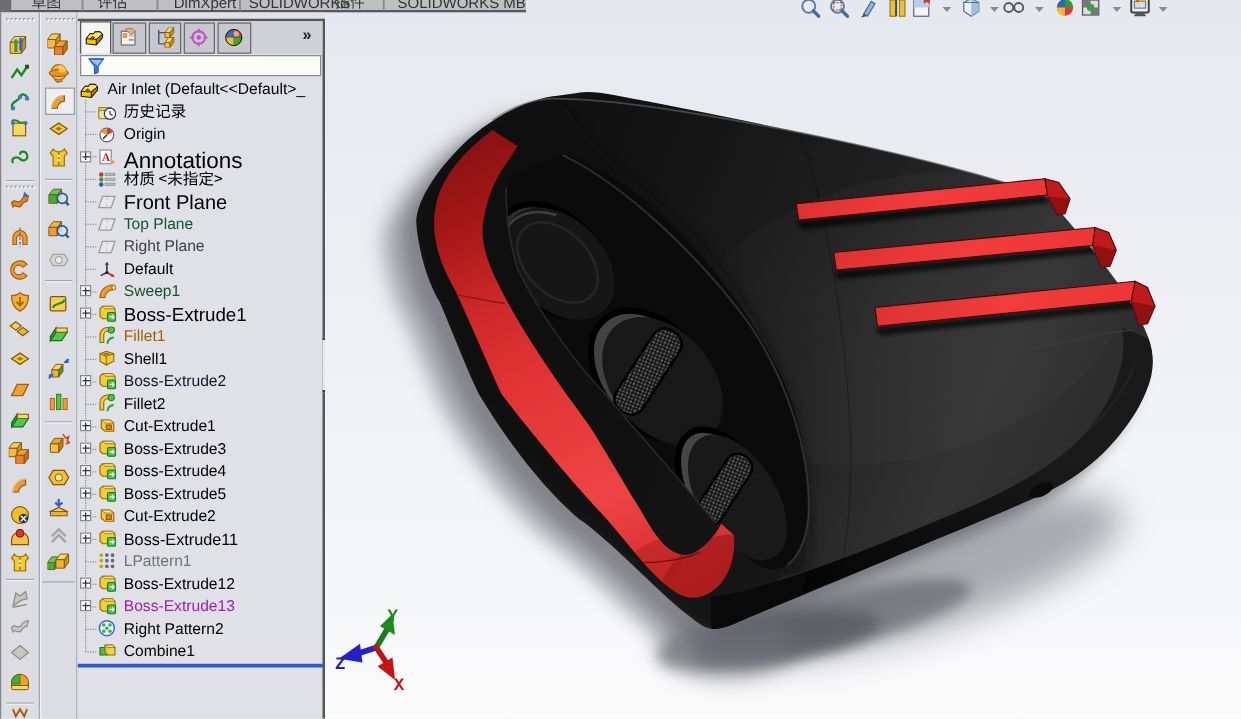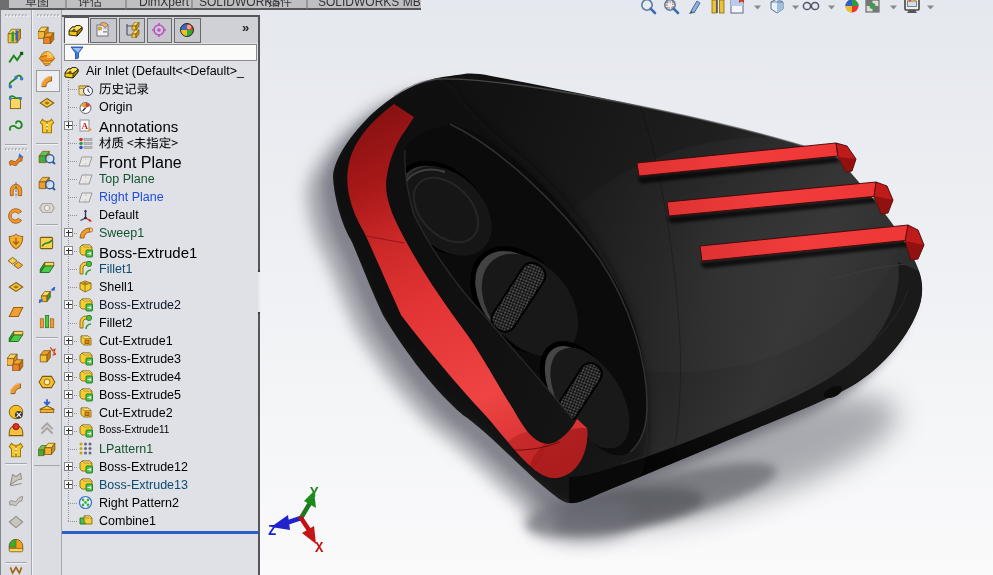--- a/index.html
+++ b/index.html
@@ -562,21 +562,21 @@
     <div class="abs" style="left:37px;top:90px;font-size:12.5px;color:#000;white-space:nowrap">Origin</div>
     <div class="abs" style="left:6px;top:115px;width:9px;height:1px;border-top:1px dotted #8F9196"></div>
     <svg class="abs" style="left:16px;top:107.5px" width="15" height="15" viewBox="0 0 15 15">
       <rect x="2" y="2" width="9" height="11" fill="#FCFBF7" stroke="#889" stroke-width="0.9"></rect>
       <text x="3.5" y="11" font-size="9" font-weight="bold" fill="#C22" font-family="Liberation Serif,serif">A</text>
       <path d="M11,9 l3,3 -2,1 -1,0 Z" fill="#E8A020"></path>
     </svg>
     <div class="abs" style="left:2px;top:110.5px;width:9px;height:9px;background:#FCFCFA;border:1px solid #86888E"></div>
     <div class="abs" style="left:3.5px;top:114.5px;width:6px;height:1px;background:#333"></div>
     <div class="abs" style="left:6px;top:112px;width:1px;height:6px;background:#333"></div>
-    <div class="abs" style="left:37px;top:108px;font-size:15px;color:#000;white-space:nowrap">Annotations</div>
+    <div class="abs" style="left:37px;top:108px;font-size:18px;color:#000;white-space:nowrap">Annotations</div>
     <div class="abs" style="left:6px;top:133px;width:9px;height:1px;border-top:1px dotted #8F9196"></div>
     <svg class="abs" style="left:16px;top:125.5px" width="15" height="15" viewBox="0 0 15 15">
       <circle cx="3" cy="3.5" r="1.8" fill="#D03030"></circle>
       <circle cx="3" cy="7.5" r="1.8" fill="#30A030"></circle>
       <circle cx="3" cy="11.5" r="1.8" fill="#3050D0"></circle>
       <rect x="6" y="2.5" width="8" height="2" fill="#BBB" stroke="#888" stroke-width="0.5"></rect>
       <rect x="6" y="6.5" width="8" height="2" fill="#BBB" stroke="#888" stroke-width="0.5"></rect>
       <rect x="6" y="10.5" width="8" height="2" fill="#BBB" stroke="#888" stroke-width="0.5"></rect>
     </svg>
     <svg class="abs" style="left:37px;top:125px" width="110" height="16" viewBox="0 0 110 16">
@@ -592,21 +592,21 @@
     <svg class="abs" style="left:16px;top:161.5px" width="15" height="15" viewBox="0 0 15 15">
       <path d="M4,3 L14,3 L11,12 L1,12 Z" fill="#EDEBE6" fill-opacity="0.7" stroke="#9A97A0" stroke-width="1"></path>
       <path d="M7.5,1.5 L7.8,6 M7.2,9 L7.5,13.5" stroke="#BBB" stroke-width="0.7"></path>
     </svg>
     <div class="abs" style="left:37px;top:162px;font-size:12.5px;color:#14532d;white-space:nowrap">Top Plane</div>
     <div class="abs" style="left:6px;top:187px;width:9px;height:1px;border-top:1px dotted #8F9196"></div>
     <svg class="abs" style="left:16px;top:179.5px" width="15" height="15" viewBox="0 0 15 15">
       <path d="M4,3 L14,3 L11,12 L1,12 Z" fill="#EDEBE6" fill-opacity="0.7" stroke="#9A97A0" stroke-width="1"></path>
       <path d="M7.5,1.5 L7.8,6 M7.2,9 L7.5,13.5" stroke="#BBB" stroke-width="0.7"></path>
     </svg>
-    <div class="abs" style="left:37px;top:180px;font-size:12.5px;color:#1d4ed8;white-space:nowrap">Right Plane</div>
+    <div class="abs" style="left:37px;top:180px;font-size:12.5px;color:#404040;white-space:nowrap">Right Plane</div>
     <div class="abs" style="left:6px;top:205px;width:9px;height:1px;border-top:1px dotted #8F9196"></div>
     <svg class="abs" style="left:16px;top:197.5px" width="15" height="15" viewBox="0 0 15 15">
       <path d="M7.5,2 L7.5,10" stroke="#336" stroke-width="1.3"></path>
       <path d="M5.8,3.8 L7.5,1.5 L9.2,3.8 Z" fill="#336"></path>
       <path d="M7.5,10 L13,13" stroke="#C22" stroke-width="1.3"></path>
       <path d="M11.5,10.8 L14,13.5 L10.6,13.2 Z" fill="#C22"></path>
       <path d="M7.5,10 L2.5,12.5" stroke="#336" stroke-width="1.3"></path>
       <circle cx="7.5" cy="10" r="1.3" fill="#222"></circle>
     </svg>
     <div class="abs" style="left:37px;top:198px;font-size:12.5px;color:#000;white-space:nowrap">Default</div>
@@ -629,21 +629,21 @@
     <div class="abs" style="left:2px;top:236px;width:9px;height:9px;background:#FCFCFA;border:1px solid #86888E"></div>
     <div class="abs" style="left:3.5px;top:240px;width:6px;height:1px;background:#333"></div>
     <div class="abs" style="left:6px;top:237.5px;width:1px;height:6px;background:#333"></div>
     <div class="abs" style="left:37px;top:233.5px;font-size:15px;color:#000;white-space:nowrap">Boss-Extrude1</div>
     <div class="abs" style="left:6px;top:258.5px;width:9px;height:1px;border-top:1px dotted #8F9196"></div>
     <svg class="abs" style="left:16px;top:251px" width="15" height="15" viewBox="0 0 15 15">
       <path d="M2,13 L2,7 A6 6 0 0 1 8,1 L13,1 L13,4 L8,4 A3 3 0 0 0 5,7 L5,13 Z" fill="#F6CE30" stroke="#8A6A10" stroke-width="0.9"></path>
       <path d="M8,14 a5 5 0 0 1 5,-5" fill="none" stroke="#2E9E2E" stroke-width="1.6"></path>
       <circle cx="11" cy="3" r="2.6" fill="#4BC04B" stroke="#1A7A1A" stroke-width="0.8"></circle>
     </svg>
-    <div class="abs" style="left:37px;top:251.5px;font-size:12.5px;color:#0c4a6e;white-space:nowrap">Fillet1</div>
+    <div class="abs" style="left:37px;top:251.5px;font-size:12.5px;color:#a16207;white-space:nowrap">Fillet1</div>
     <div class="abs" style="left:6px;top:276.5px;width:9px;height:1px;border-top:1px dotted #8F9196"></div>
     <svg class="abs" style="left:16px;top:269px" width="15" height="15" viewBox="0 0 15 15">
       <path d="M2,4 L7,2 L13,4 L13,10 L7,13 L2,10 Z" fill="#F6CE30" stroke="#8A6A10" stroke-width="0.9"></path>
       <path d="M2,4 L7,6 L13,4 M7,6 L7,13" fill="none" stroke="#8A6A10" stroke-width="0.8"></path>
       <path d="M4,4.2 L7,3 L10.5,4.2 L7,5.3 Z" fill="#8A6A10" opacity="0.85"></path>
     </svg>
     <div class="abs" style="left:37px;top:269.5px;font-size:12.5px;color:#000;white-space:nowrap">Shell1</div>
     <div class="abs" style="left:6px;top:294.5px;width:9px;height:1px;border-top:1px dotted #8F9196"></div>
     <svg class="abs" style="left:16px;top:287px" width="15" height="15" viewBox="0 0 15 15">
       <path d="M4,2 L12,2 L14,4 L14,10 L12,12 L4,12 L2,10 L2,4 Z" fill="#F6CE30" stroke="#8A6A10" stroke-width="0.9"></path>
@@ -718,34 +718,34 @@
     <div class="abs" style="left:6px;top:420.5px;width:9px;height:1px;border-top:1px dotted #8F9196"></div>
     <svg class="abs" style="left:16px;top:413px" width="15" height="15" viewBox="0 0 15 15">
       <path d="M4,2 L12,2 L14,4 L14,10 L12,12 L4,12 L2,10 L2,4 Z" fill="#F6CE30" stroke="#8A6A10" stroke-width="0.9"></path>
       <path d="M4,2 L12,2 L14,4 L6,4 Z" fill="#FBE27A" stroke="#8A6A10" stroke-width="0.6"></path>
       <rect x="8" y="7" width="6.5" height="7" rx="1" fill="#4BC04B" stroke="#1A7A1A" stroke-width="0.9"></rect>
       <path d="M9.5,10.5 l3.5,0 M11.6,9 l1.6,1.5 -1.6,1.5" stroke="#FFF" stroke-width="1" fill="none"></path>
     </svg>
     <div class="abs" style="left:2px;top:416px;width:9px;height:9px;background:#FCFCFA;border:1px solid #86888E"></div>
     <div class="abs" style="left:3.5px;top:420px;width:6px;height:1px;background:#333"></div>
     <div class="abs" style="left:6px;top:417.5px;width:1px;height:6px;background:#333"></div>
-    <div class="abs" style="left:37px;top:413.5px;font-size:10px;color:#000;white-space:nowrap">Boss-Extrude11</div>
+    <div class="abs" style="left:37px;top:413.5px;font-size:13px;color:#000;white-space:nowrap">Boss-Extrude11</div>
     <div class="abs" style="left:6px;top:438.5px;width:9px;height:1px;border-top:1px dotted #8F9196"></div>
     <svg class="abs" style="left:16px;top:431px" width="15" height="15" viewBox="0 0 15 15">
       <circle cx="3.0" cy="3.0" r="1.5" fill="#C8A800"></circle>
       <circle cx="7.5" cy="3.0" r="1.5" fill="#667"></circle>
       <circle cx="12.0" cy="3.0" r="1.5" fill="#667"></circle>
       <circle cx="3.0" cy="7.5" r="1.5" fill="#C8A800"></circle>
       <circle cx="7.5" cy="7.5" r="1.5" fill="#667"></circle>
       <circle cx="12.0" cy="7.5" r="1.5" fill="#667"></circle>
       <circle cx="3.0" cy="12.0" r="1.5" fill="#C8A800"></circle>
       <circle cx="7.5" cy="12.0" r="1.5" fill="#667"></circle>
       <circle cx="12.0" cy="12.0" r="1.5" fill="#667"></circle>
     </svg>
-    <div class="abs" style="left:37px;top:431.5px;font-size:12.5px;color:#14532d;white-space:nowrap">LPattern1</div>
+    <div class="abs" style="left:37px;top:431.5px;font-size:12.5px;color:#737373;white-space:nowrap">LPattern1</div>
     <div class="abs" style="left:6px;top:456.5px;width:9px;height:1px;border-top:1px dotted #8F9196"></div>
     <svg class="abs" style="left:16px;top:449px" width="15" height="15" viewBox="0 0 15 15">
       <path d="M4,2 L12,2 L14,4 L14,10 L12,12 L4,12 L2,10 L2,4 Z" fill="#F6CE30" stroke="#8A6A10" stroke-width="0.9"></path>
       <path d="M4,2 L12,2 L14,4 L6,4 Z" fill="#FBE27A" stroke="#8A6A10" stroke-width="0.6"></path>
       <rect x="8" y="7" width="6.5" height="7" rx="1" fill="#4BC04B" stroke="#1A7A1A" stroke-width="0.9"></rect>
       <path d="M9.5,10.5 l3.5,0 M11.6,9 l1.6,1.5 -1.6,1.5" stroke="#FFF" stroke-width="1" fill="none"></path>
     </svg>
     <div class="abs" style="left:2px;top:452px;width:9px;height:9px;background:#FCFCFA;border:1px solid #86888E"></div>
     <div class="abs" style="left:3.5px;top:456px;width:6px;height:1px;background:#333"></div>
     <div class="abs" style="left:6px;top:453.5px;width:1px;height:6px;background:#333"></div>
@@ -753,21 +753,21 @@
     <div class="abs" style="left:6px;top:474.5px;width:9px;height:1px;border-top:1px dotted #8F9196"></div>
     <svg class="abs" style="left:16px;top:467px" width="15" height="15" viewBox="0 0 15 15">
       <path d="M4,2 L12,2 L14,4 L14,10 L12,12 L4,12 L2,10 L2,4 Z" fill="#F6CE30" stroke="#8A6A10" stroke-width="0.9"></path>
       <path d="M4,2 L12,2 L14,4 L6,4 Z" fill="#FBE27A" stroke="#8A6A10" stroke-width="0.6"></path>
       <rect x="8" y="7" width="6.5" height="7" rx="1" fill="#4BC04B" stroke="#1A7A1A" stroke-width="0.9"></rect>
       <path d="M9.5,10.5 l3.5,0 M11.6,9 l1.6,1.5 -1.6,1.5" stroke="#FFF" stroke-width="1" fill="none"></path>
     </svg>
     <div class="abs" style="left:2px;top:470px;width:9px;height:9px;background:#FCFCFA;border:1px solid #86888E"></div>
     <div class="abs" style="left:3.5px;top:474px;width:6px;height:1px;background:#333"></div>
     <div class="abs" style="left:6px;top:471.5px;width:1px;height:6px;background:#333"></div>
-    <div class="abs" style="left:37px;top:467.5px;font-size:12.5px;color:#0c4a6e;white-space:nowrap">Boss-Extrude13</div>
+    <div class="abs" style="left:37px;top:467.5px;font-size:12.5px;color:#a21caf;white-space:nowrap">Boss-Extrude13</div>
     <div class="abs" style="left:6px;top:492.5px;width:9px;height:1px;border-top:1px dotted #8F9196"></div>
     <svg class="abs" style="left:16px;top:485px" width="15" height="15" viewBox="0 0 15 15">
       <circle cx="7.5" cy="7.5" r="6" fill="#EAF2FA" stroke="#3A6AD0" stroke-width="1.2"></circle>
       <circle cx="5" cy="5" r="1.4" fill="#3CB03C"></circle>
       <circle cx="10" cy="5" r="1.4" fill="#3CB03C"></circle>
       <circle cx="7.5" cy="7.5" r="1.4" fill="#3CB03C"></circle>
       <circle cx="5" cy="10" r="1.4" fill="#3CB03C"></circle>
       <circle cx="10" cy="10" r="1.4" fill="#3CB03C"></circle>
     </svg>
     <div class="abs" style="left:37px;top:485.5px;font-size:12.5px;color:#000;white-space:nowrap">Right Pattern2</div>

